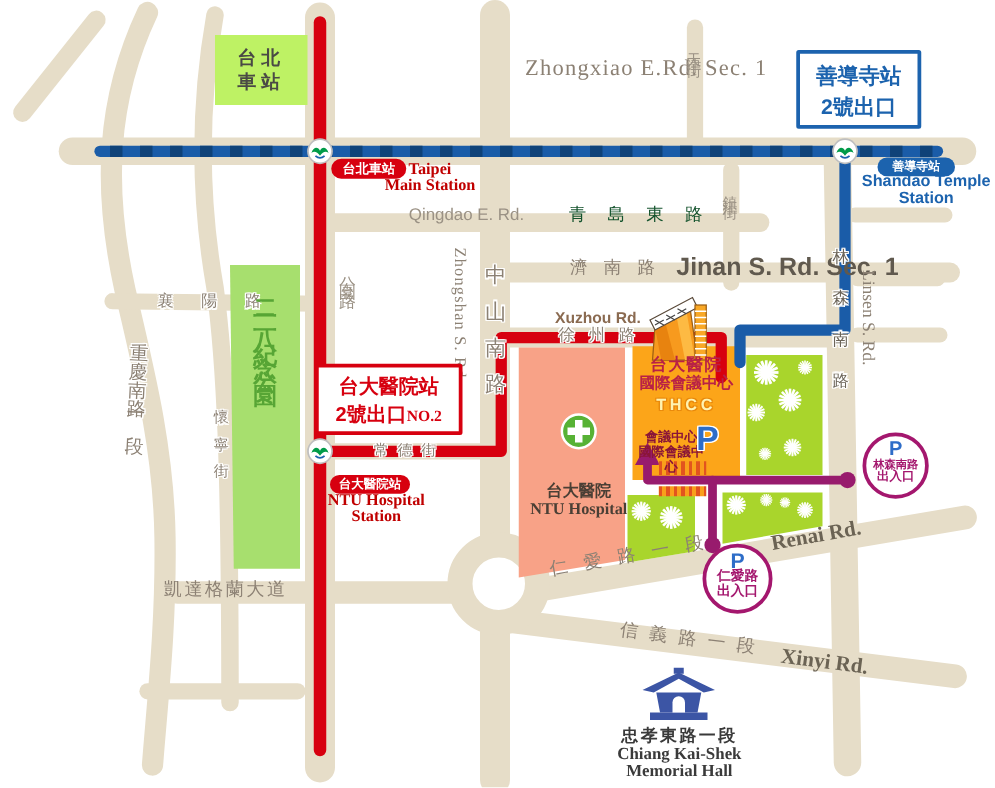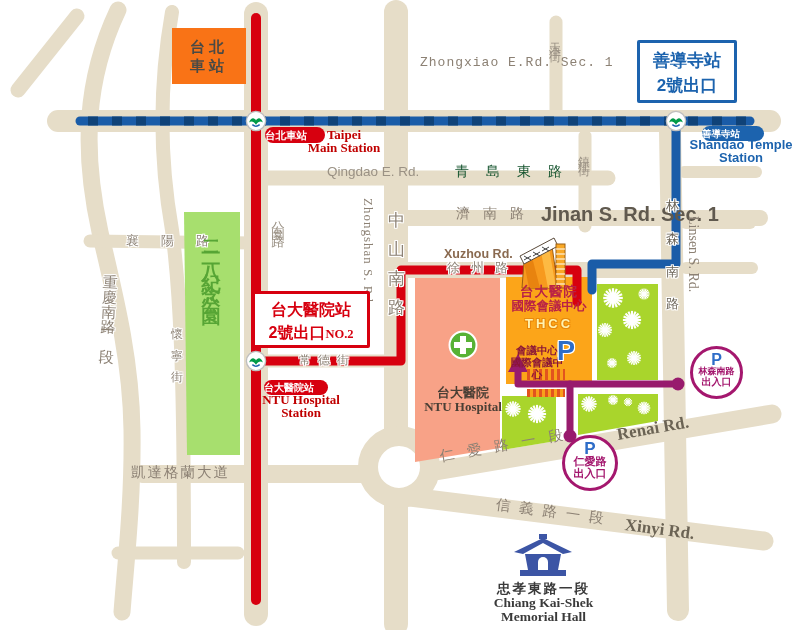--- a/index.html
+++ b/index.html
@@ -8,30 +8,30 @@
   .abs{position:absolute;}
   svg.layer{position:absolute;left:0;top:0;}
   
   .rl{position:absolute;color:#8C8174;white-space:nowrap;line-height:1;}
   .rs{font-family:"Liberation Serif",serif;}
   .v{writing-mode:vertical-rl;text-orientation:upright;}
   .ve{writing-mode:vertical-rl;}
   .halo{text-shadow:-1px 0 #fff,1px 0 #fff,0 -1px #fff,0 1px #fff,
         -1px -1px #fff,1px 1px #fff,-1px 1px #fff,1px -1px #fff;}
   
-  .tpe-box{left:172px;top:28px;width:74px;height:56px;background:#f97316;
+  .tpe-box{left:172px;top:28px;width:74px;height:56px;background:#bef264;
            color:#4A4A45;font-weight:bold;font-size:15px;line-height:19px;
            text-align:center;padding-top:9px;box-sizing:border-box;letter-spacing:4px;}
   .exit-box{background:#fff;text-align:center;box-sizing:border-box;border-radius:2px;}
   .shandao-box{left:637px;top:40px;width:100px;height:63px;border:3px solid #1C63AE;
                color:#1C63AE;font-weight:bold;font-size:17px;line-height:25px;padding-top:5px;}
   .ntu-box{left:252px;top:291px;width:118px;height:57px;border:3px solid #D7000F;
            color:#D7000F;font-weight:bold;font-size:16px;line-height:23px;padding-top:4px;}
   .ntu-box .no2{font-size:12.5px;font-family:"Liberation Serif",serif;}
-  .pill{position:absolute;border-radius:9px;color:#fff;font-weight:bold;text-align:left;}
+  .pill{position:absolute;border-radius:9px;color:#fff;font-weight:bold;text-align:center;}
   .pill.red{background:#D7000F;}
   .pill.blue{background:#1C63AE;}
   .sta-en{position:absolute;font-weight:bold;text-align:center;line-height:12.5px;font-size:13px;}
   .sta-en.red{color:#C00000;font-family:"Liberation Serif",serif;}
   .sta-en.blue{color:#1C63AE;}
   
   .pcircle{position:absolute;background:#fff;border:3px solid #A4176E;border-radius:50%;
            text-align:center;color:#A4176E;font-weight:bold;box-sizing:border-box;}
   .pcircle .pletter{color:#2E6DC8;font-weight:bold;line-height:13px;display:block;}
   
@@ -180,21 +180,21 @@
   <svg class="layer" style="left:512px;top:534px;" width="62" height="46" viewBox="0 0 62 46">
     <g fill="#3C55A5">
       <rect x="27" y="0" width="8" height="5"></rect>
       <polygon points="2,18 31,4 60,18 51,20 31,9 11,20"></polygon>
       <polygon points="13,20 49,20 46,36 16,36"></polygon>
       <rect x="8" y="36" width="46" height="6"></rect>
     </g>
     <path d="M26 36 v-8 a5 5 0 0 1 10 0 v8 z" fill="#fff"></path>
   </svg>
 
-  <div class="rl rs" style="left:420px;top:56px;font-size:13px;letter-spacing:1px;font-family:Liberation Mono, monospace;">Zhongxiao E.Rd. Sec. 1</div>
+  <div class="rl rs" style="left:420px;top:45px;font-size:18px;letter-spacing:1px;">Zhongxiao E.Rd. Sec. 1</div>
   <div class="rl" style="left:327px;top:165px;font-size:13.5px;color:#9A9184;">Qingdao E. Rd.</div>
   <div class="rl" style="left:455px;top:164px;font-size:14px;letter-spacing:17px;color:#14532d;">青島東路</div>
   <div class="rl" style="left:456px;top:206px;font-size:14px;letter-spacing:13px;">濟南路</div>
   <div class="rl" style="left:541px;top:204px;font-size:20px;font-weight:bold;color:#60594E;">Jinan S. Rd. Sec. 1</div>
   <div class="rl" style="left:444px;top:248px;font-size:12.5px;font-weight:bold;color:#8A6A50;">Xuzhou Rd.</div>
   <div class="rl halo" style="left:447px;top:261px;font-size:13px;letter-spacing:11px;">徐州路</div>
   <div class="rl halo" style="left:299px;top:354px;font-size:12px;letter-spacing:7px;">常德街</div>
   <div class="rl v" style="left:549px;top:33px;font-size:12px;letter-spacing:4px;color:#9A9184;">天津街</div>
   <div class="rl v" style="left:578px;top:147px;font-size:12px;letter-spacing:4px;color:#9A9184;">鎮江街</div>
   <div class="rl v" style="left:271px;top:210px;font-size:13.5px;letter-spacing:7px;color:#9A9184;">公園路</div>

